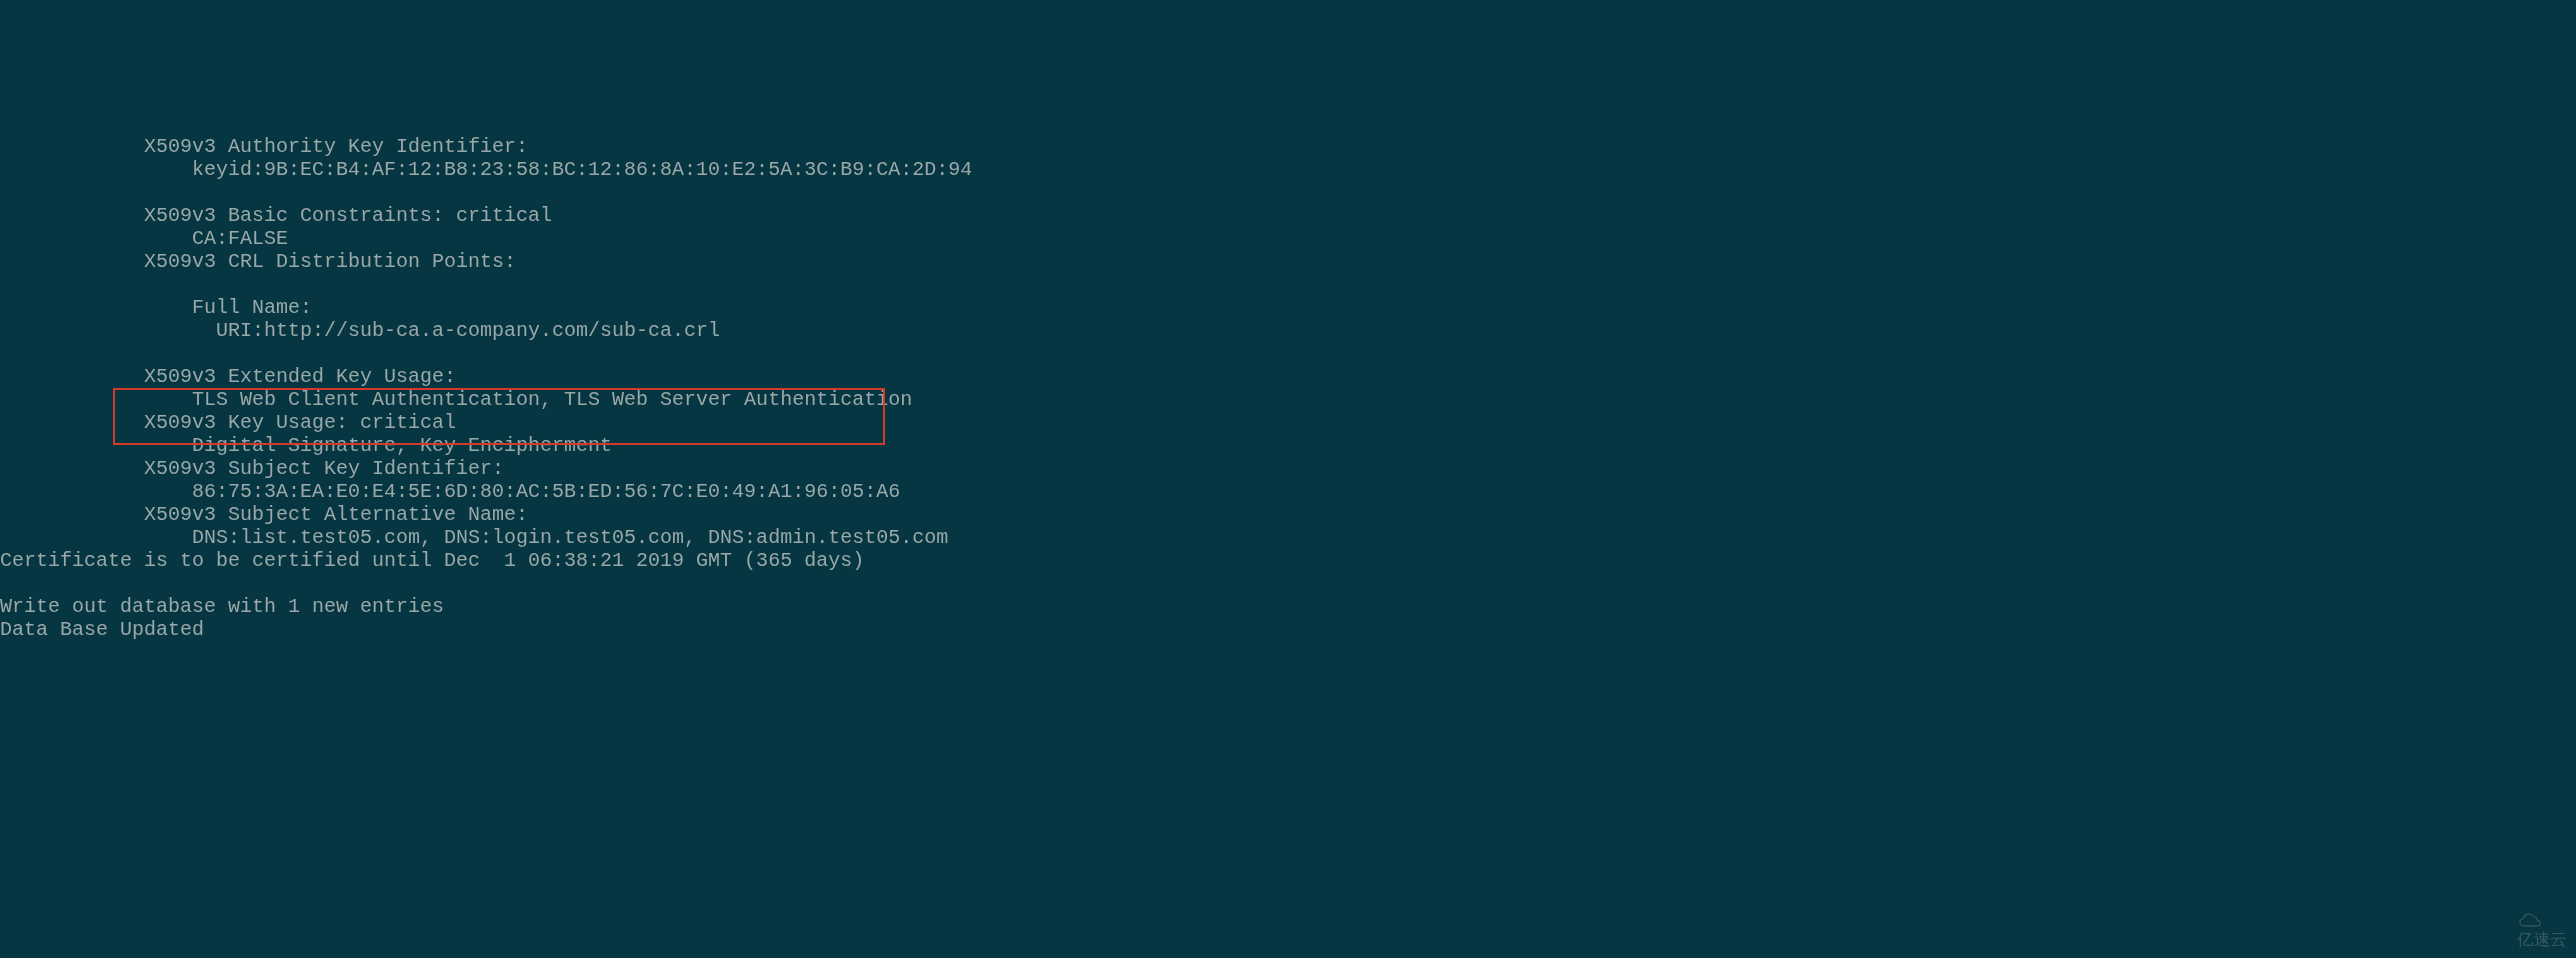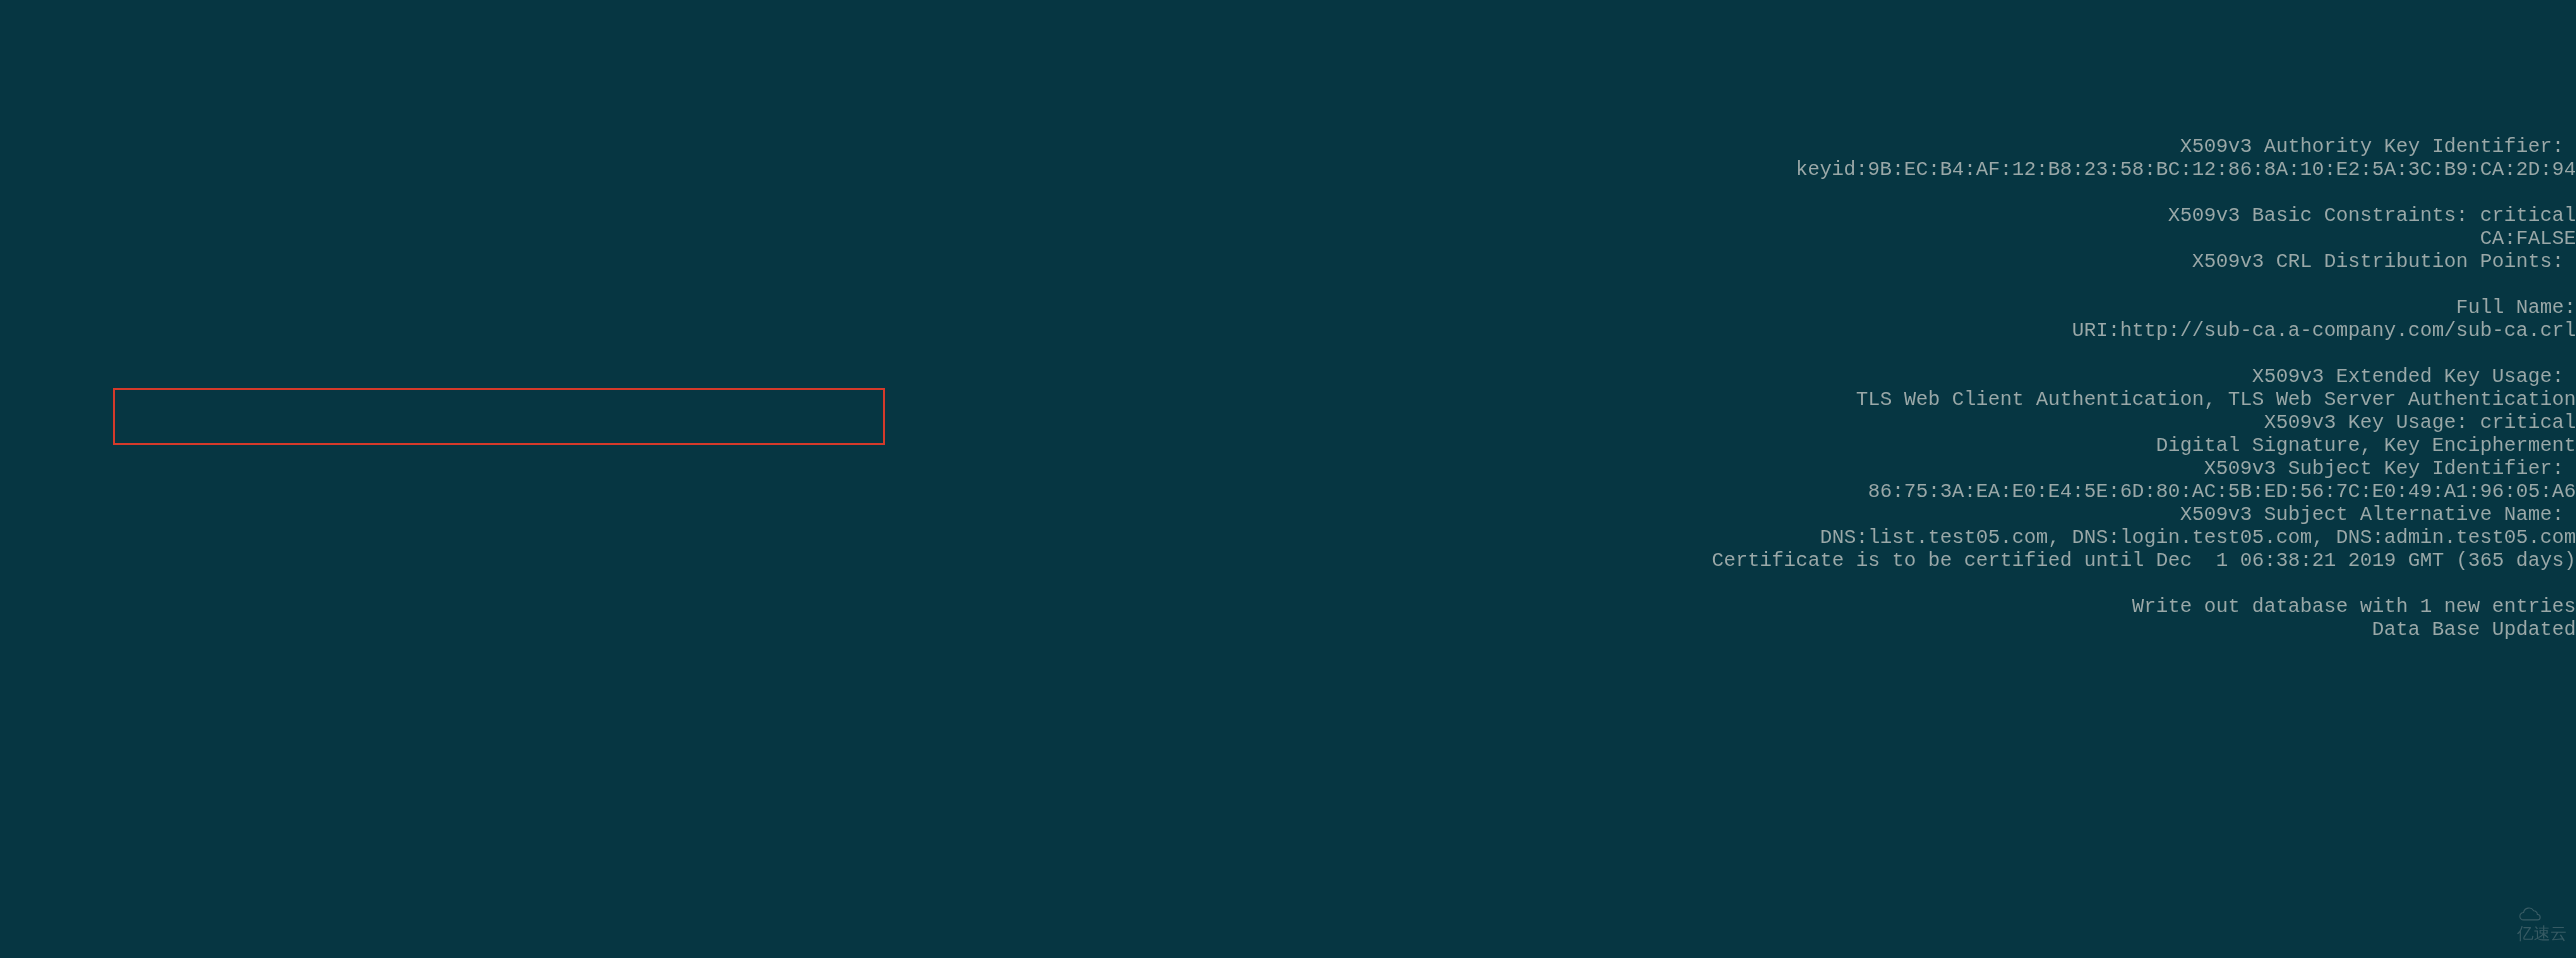--- a/index.html
+++ b/index.html
@@ -15,34 +15,33 @@
       line-height: 1.15;
       white-space: pre;
       padding: 0;
       width: 2576px;
       height: 959px;
       overflow: hidden;
       position: relative;
     }
     .terminal-output {
       padding-top: 20px;
-      text-align: right;
     }
     .highlight-box {
       position: absolute;
       border: 2.8px solid #d43a2a;
       left: 113px;
       top: 388px;
       width: 772px;
       height: 57px;
       pointer-events: none;
     }
     .watermark {
       position: absolute;
-      bottom: 16px;
+      bottom: 10px;
       right: 9.2px;
       color: rgba(200, 200, 200, 0.25);
       font-size: 16.6px;
       font-family: sans-serif;
     }
     .watermark svg {
       display: inline-block;
       vertical-align: middle;
       opacity: 0.25;
     }

